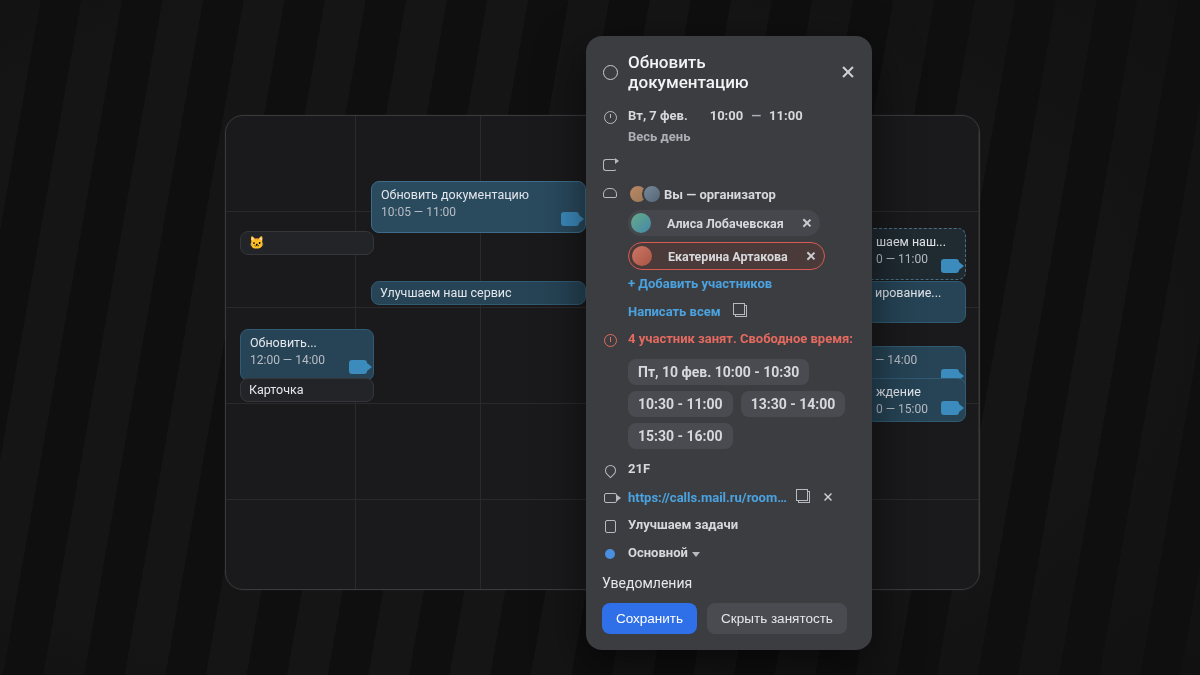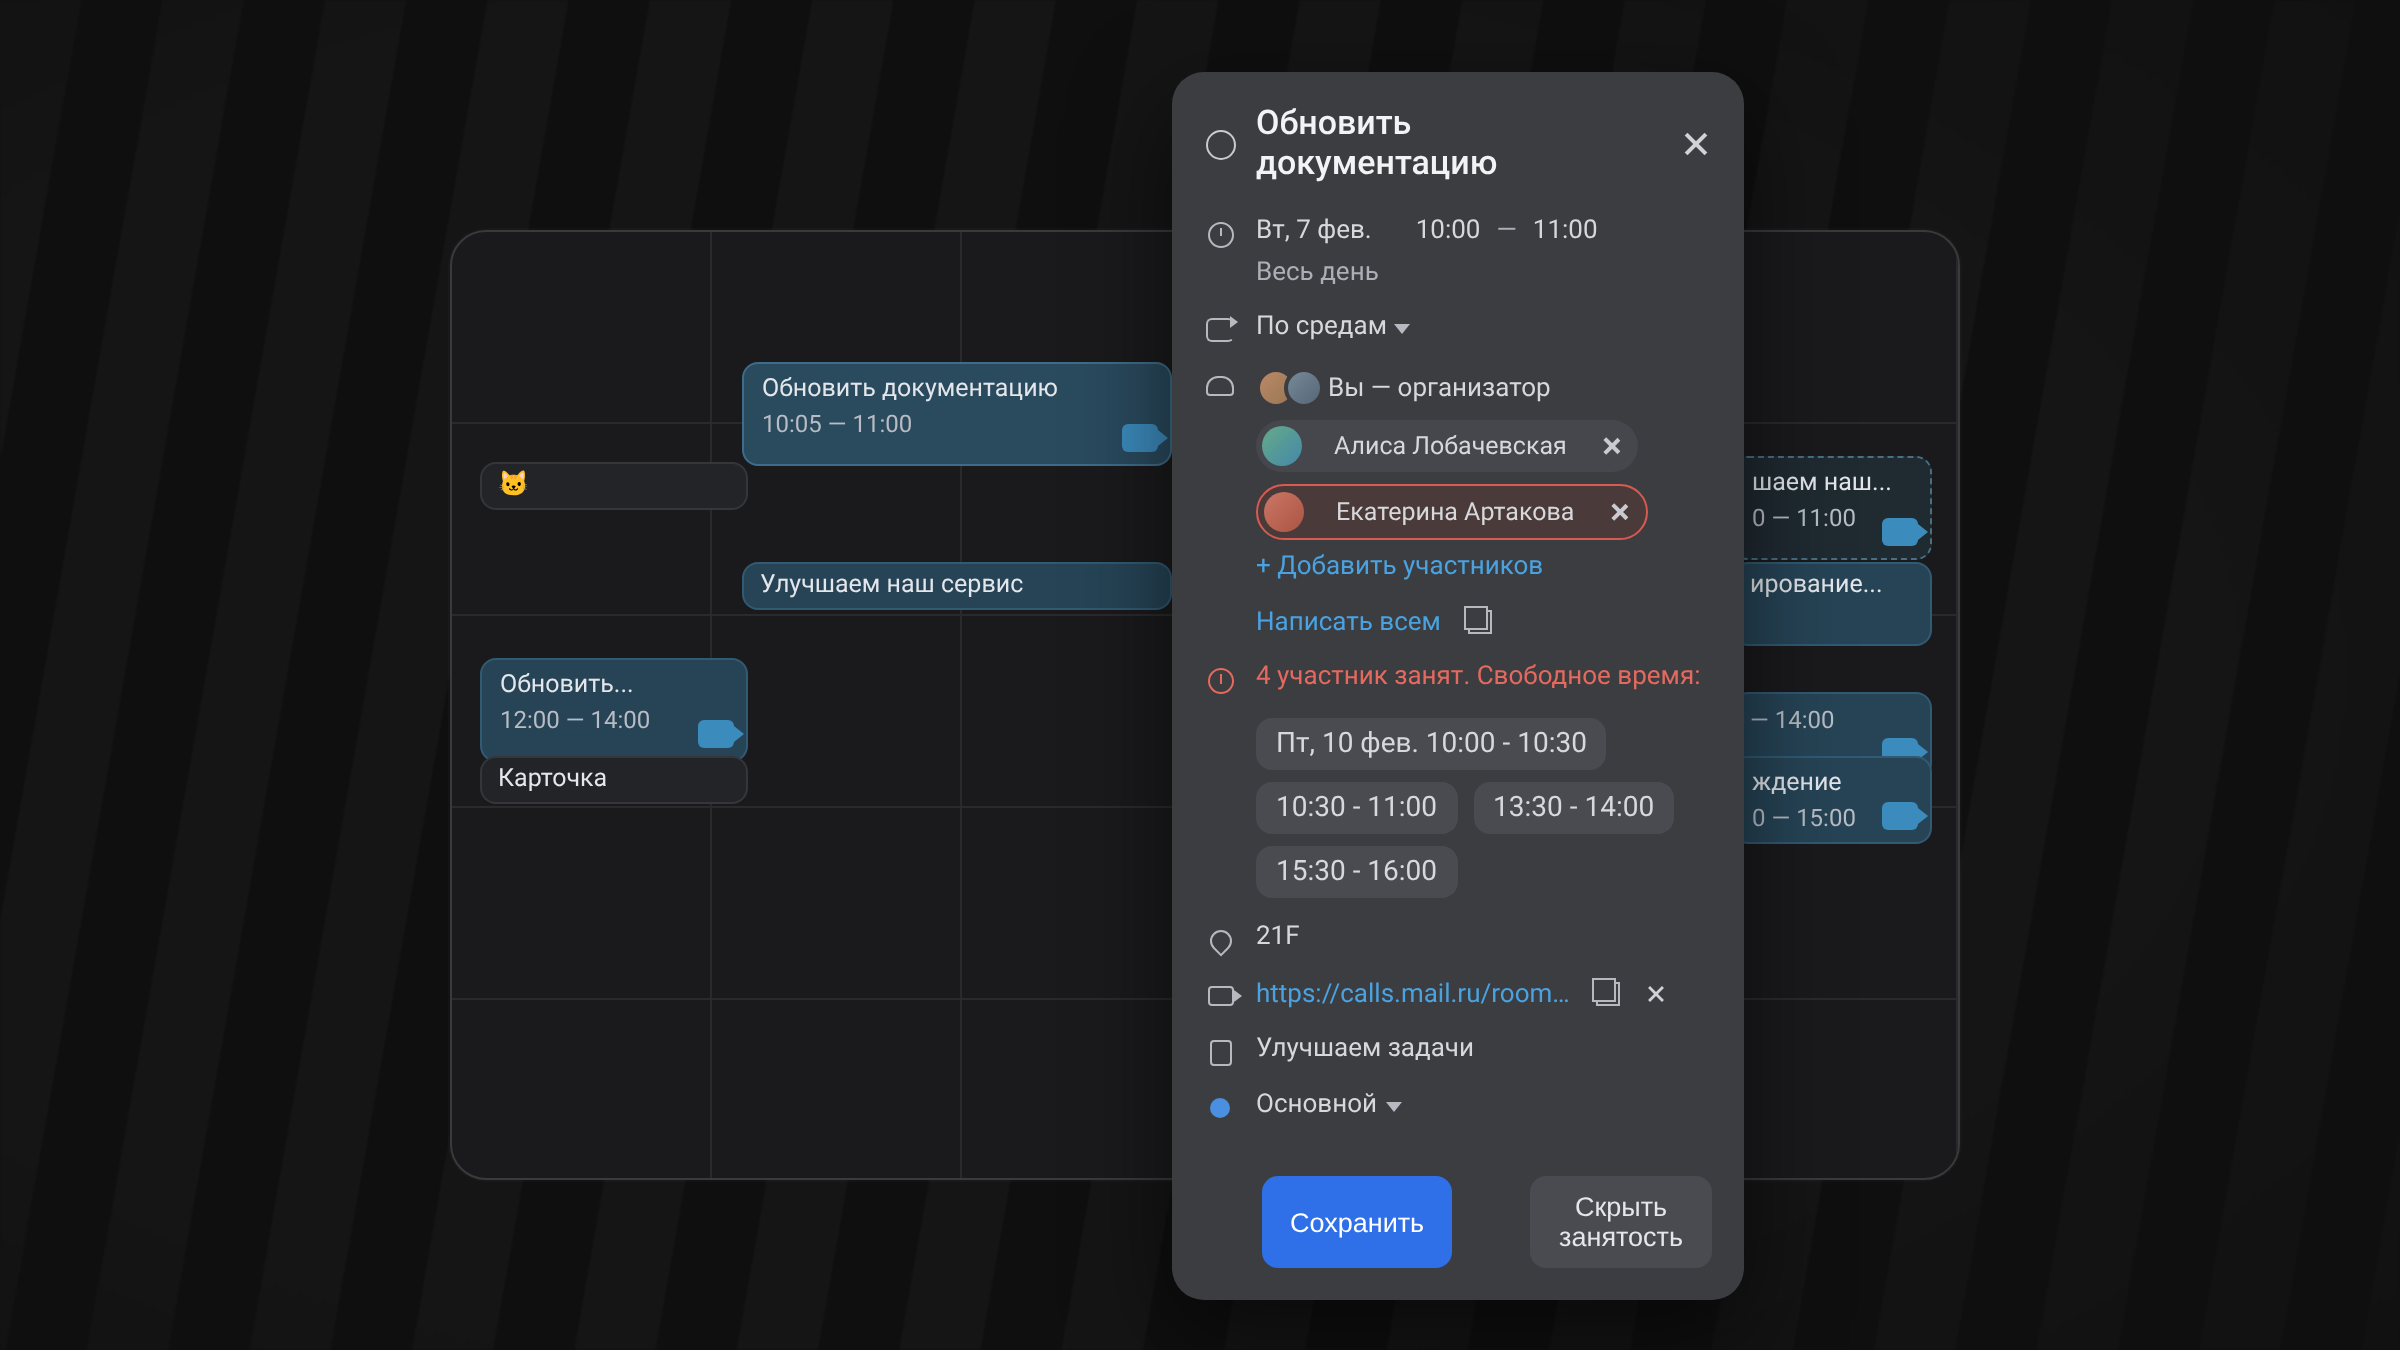--- a/index.html
+++ b/index.html
@@ -109,20 +109,21 @@
   .close-x::before { transform: rotate(45deg); }
   .close-x::after  { transform: rotate(-45deg); }
 
   .body { flex: 1; overflow-y: auto; padding: 0 12px 8px 16px; }
   .body::-webkit-scrollbar { width: 5px; }
   .body::-webkit-scrollbar-thumb { background: #5a5b60; border-radius: 3px; }
 
   .row {
     display: flex; align-items: flex-start; gap: 10px;
     padding: 6px 0;
+    font-weight: bold;
   }
   .row .col { flex: 1; display: flex; flex-wrap: wrap; gap: 6px 8px; align-items: center; }
   .row .ic { width: 16px; padding-top: 2px; }
 
   .muted { color: #adafb6; }
   .link  { color: #4aa3e0; cursor: pointer; }
   .warn  { color: #e46a5f; }
 
   .chip {
     display: inline-flex; align-items: center; gap: 16px;
@@ -155,21 +156,21 @@
   }
 
   .sec-title { font-size: 14px; color: #e6e7ea; padding: 8px 0 4px; }
 
   .modal .ftr {
     padding: 12px 16px 16px;
     display: flex; gap: 10px;
   }
   .btn {
     border: none; border-radius: 8px; padding: 8px 14px;
-    font-size: 13.5px; cursor: pointer; margin-left: 29px;
+    font-size: 13.5px; cursor: pointer;
   }
   .btn.primary { background: #2f6fe8; color: #fff; }
   .btn.ghost   { background: #4a4b50; color: #e5e6ea; }
 
   .dot-blue { width: 10px; height: 10px; background:#4a8fe0; border-radius:50%; }
 
   
   .i-clock { border: 1.5px solid #b7b9c0; border-radius:50%; width:13px; height:13px; position:relative;}
   .i-clock::after{content:"";position:absolute;left:5px;top:2px;width:1.5px;height:4px;background:#b7b9c0;}
   .i-repeat{width:14px;height:12px;border:1.5px solid #b7b9c0;border-radius:3px;border-right-color:transparent;position:relative;}
@@ -297,23 +298,20 @@
         <span>11:00</span>
         <span style="flex:1"></span>
         <span class="muted">Весь день</span>
       </div>
     </div>
 
     <div class="row">
       <span class="ic icon">
           <span class="i-repeat"></span>
         </span>
-      <div class="col">
-        <span><span>По средам</span><span class="chev"></span></span>
-      </div>
     </div>
 
     <div class="row" style="align-items:flex-start">
       <span class="ic icon">
           <span class="i-people"></span>
         </span>
       <div class="col" style="gap:6px">
         <div style="display:flex;align-items:center;gap:8px">
           <span class="stack-ava">
               <span class="a"></span>

